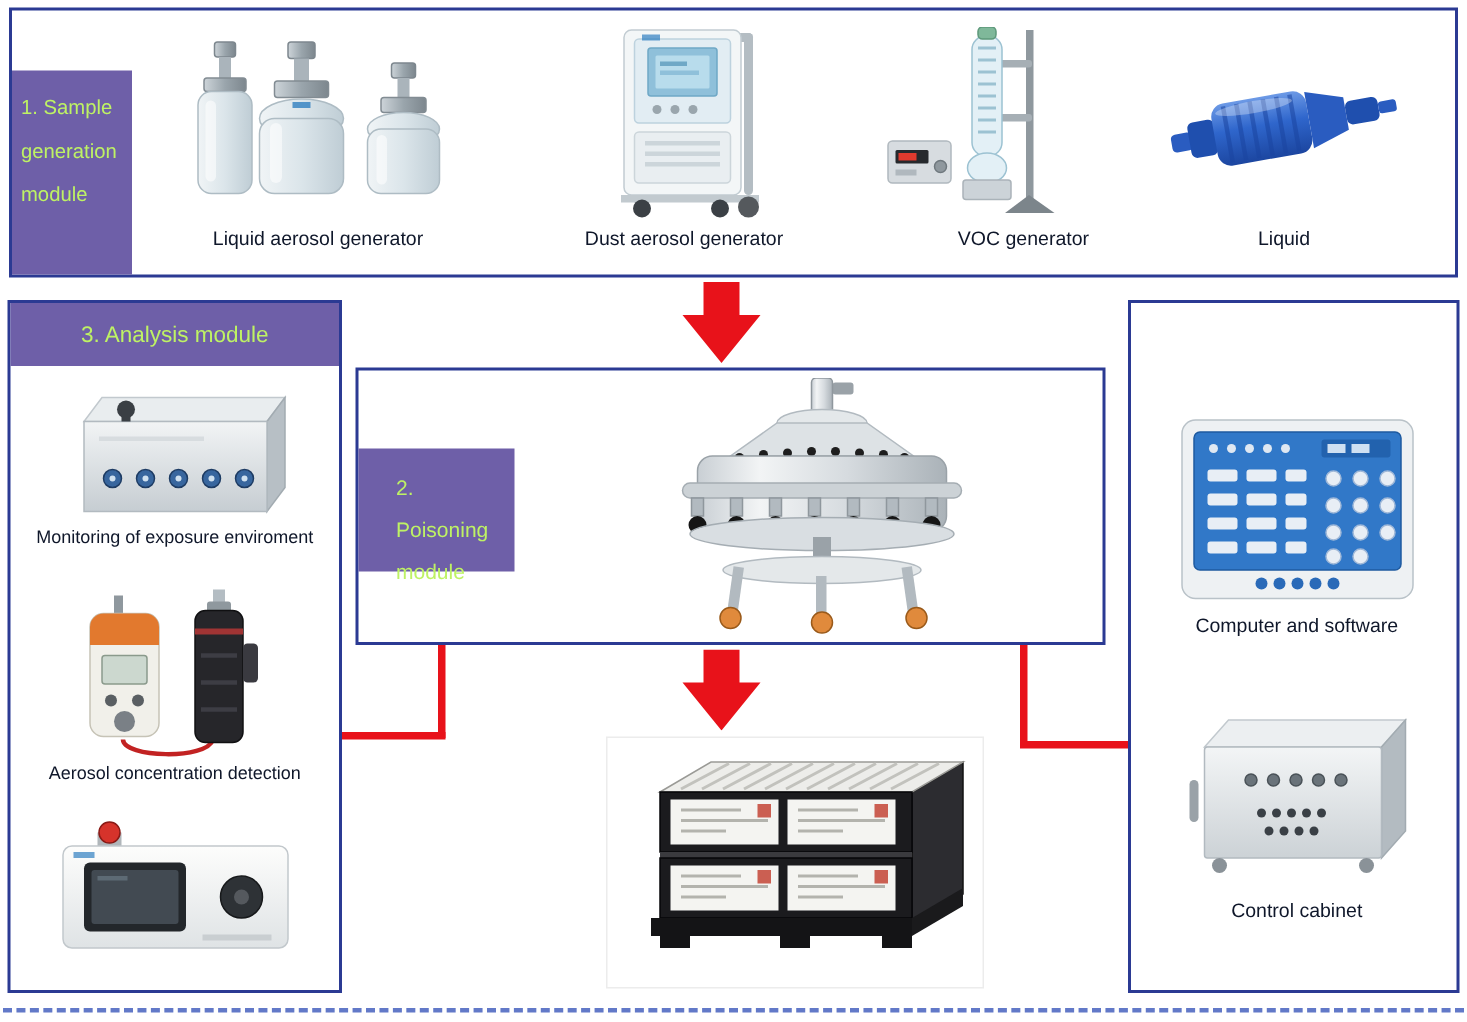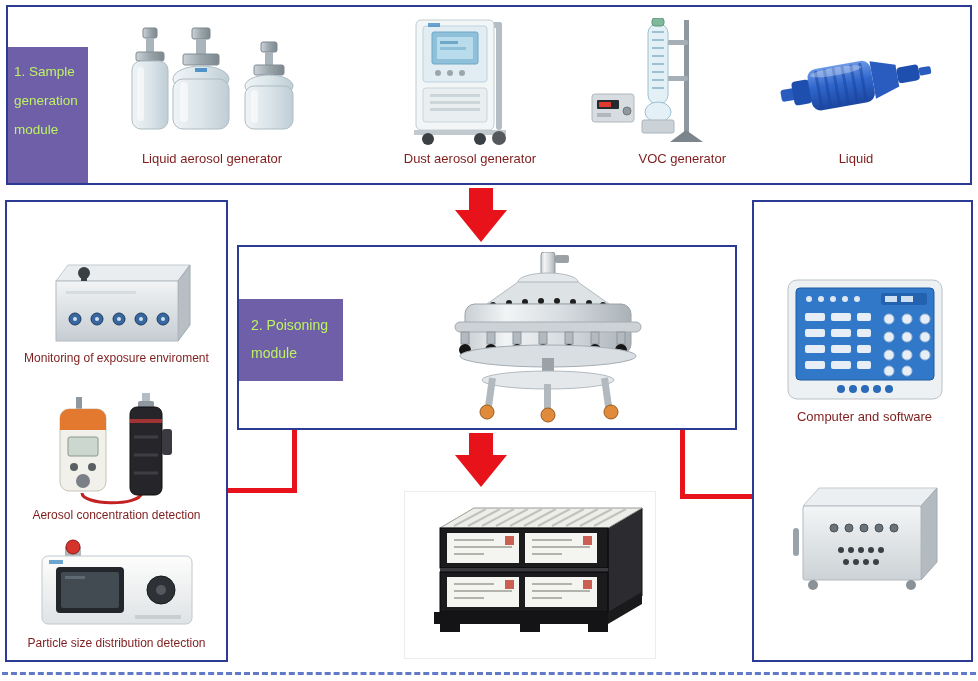--- a/index.html
+++ b/index.html
@@ -15,31 +15,31 @@
 
   .outline{position:absolute;border:2px solid var(--box-border,#2B3A93);background:#fff;}
   .top-box{left:6px;top:5px;width:966px;height:180px;}
   .analysis-box{left:5px;top:200px;width:223px;height:462px;}
   .control-box{left:752px;top:200px;width:221px;height:462px;}
   .poisoning-box{left:237px;top:245px;width:500px;height:185px;}
 
   .purple-block{position:absolute;background:var(--module-purple,#6E5FA8);color:#bef264;}
   .sample-label{left:0;top:40px;bottom:0;width:80px;padding:10px 6px;font-size:13.5px;line-height:29px;}
   .module-header{left:0;right:0;top:0;height:42px;display:flex;align-items:center;justify-content:center;font-size:15px;}
-  .poisoning-label{left:0;top:52px;width:104px;height:82px;padding:12px 12px;font-size:14px;line-height:28px;}
+  .poisoning-label{left:0;top:52px;width:104px;height:82px;padding:12px 25px;font-size:14px;line-height:28px;}
   .exhaust-label{left:320px;top:490px;width:84px;height:172px;padding:42px 7px 0;font-size:14px;line-height:31px;}
 
   .fig{position:absolute;display:flex;flex-direction:column;}
   .fig .art{flex:1;display:flex;align-items:center;justify-content:center;}
-  .fig figcaption{text-align:center;font-size:13px;color:#7f1d1d;height:17px;line-height:17px;white-space:nowrap;}
+  .fig figcaption{text-align:center;font-size:13px;color:#0f172a;height:17px;line-height:17px;white-space:nowrap;}
   .analysis-box .fig figcaption{font-size:12px;}
 
   
   .fig-liquid{left:104px;top:8px;width:200px;height:152px;}
-  .fig-dust{left:368px;top:4px;width:160px;height:156px;align-items:flex-end;}
+  .fig-dust{left:368px;top:4px;width:160px;height:156px;}
   .fig-voc{left:578px;top:6px;width:140px;height:154px;align-items:flex-end;}
   .fig-diluter{left:768px;top:8px;width:160px;height:152px;}
 
   
   .fig-monitor{left:2px;top:50px;width:215px;height:115px;}
   .fig-handheld{left:2px;top:180px;width:215px;height:142px;}
   .fig-particle{left:2px;top:332px;width:215px;height:118px;}
 
   
   .fig-computer{left:2px;top:68px;width:217px;height:155px;}
@@ -180,20 +180,21 @@
       </div>
       <figcaption>Liquid</figcaption>
     </figure>
   </div>
 
   <svg class="arrow arrow-1" viewBox="0 0 64 54">
     <polygon points="20,0 44,0 44,22 58,22 32,54 6,22 20,22" style="fill:var(--arrow-red,#E8121A)"></polygon>
   </svg>
 
   <div class="outline analysis-box">
+    <div class="purple-block module-header">3. Analysis module</div>
 
     <figure class="fig fig-monitor">
       <div class="art">
         <svg width="150" height="92" viewBox="0 0 150 92">
           <defs>
               <linearGradient id="mb-f" x1="0" y1="0" x2="0" y2="1">
                 <stop offset="0" stop-color="#f2f4f5"></stop>
                 <stop offset="1" stop-color="#c6cdd2"></stop>
               </linearGradient>
             </defs>
@@ -254,21 +255,20 @@
           <rect x="5" y="17" width="150" height="68" rx="6" fill="url(#ps-b)" stroke="#c2c8cc"></rect>
           <rect x="19" y="28" width="68" height="46" rx="4" fill="#23272b"></rect>
           <rect x="24" y="33" width="58" height="36" rx="2" fill="#424a52"></rect>
           <rect x="28" y="37" width="20" height="3" fill="#5d6a74"></rect>
           <circle cx="124" cy="51" r="14" fill="#2e3236" stroke="#17191b"></circle>
           <circle cx="124" cy="51" r="5" fill="#55595e"></circle>
           <rect x="12" y="21" width="14" height="4" fill="#2f7fc0" opacity="0.7"></rect>
           <rect x="98" y="76" width="46" height="4" fill="#c9ced1"></rect>
         </svg>
       </div>
-      <figcaption>Particle size distribution detection</figcaption>
     </figure>
   </div>
 
   <div class="outline poisoning-box">
     <div class="purple-block poisoning-label">2. Poisoning module</div>
     <div class="poisoning-art">
       <svg width="280" height="172" viewBox="0 0 280 172">
         <defs>
             <linearGradient id="pc-m" x1="0" y1="0" x2="1" y2="0">
               <stop offset="0" stop-color="#c9cfd4"></stop>
@@ -396,20 +396,21 @@
             <circle cx="86" cy="70" r="3" fill="#3a4046"></circle>
             <circle cx="96" cy="70" r="3" fill="#3a4046"></circle>
           <circle cx="61" cy="82" r="3" fill="#3a4046"></circle>
             <circle cx="71" cy="82" r="3" fill="#3a4046"></circle>
             <circle cx="81" cy="82" r="3" fill="#3a4046"></circle>
             <circle cx="91" cy="82" r="3" fill="#3a4046"></circle>
           <circle cx="28" cy="105" r="5" fill="#8a9298"></circle>
             <circle cx="126" cy="105" r="5" fill="#8a9298"></circle>
         </svg>
       </div>
+      <figcaption>Control cabinet</figcaption>
     </figure>
   </div>
 
   <svg class="arrow arrow-2" viewBox="0 0 64 54">
     <polygon points="20,0 44,0 44,22 58,22 32,54 6,22 20,22" style="fill:var(--arrow-red,#E8121A)"></polygon>
   </svg>
 
   <div class="exhaust-art">
     <svg width="240" height="150" viewBox="0 0 240 150">
       <path d="M198,28 L232,8 L232,96 L198,116 Z" fill="#2c2c30" stroke="#111111"></path>

